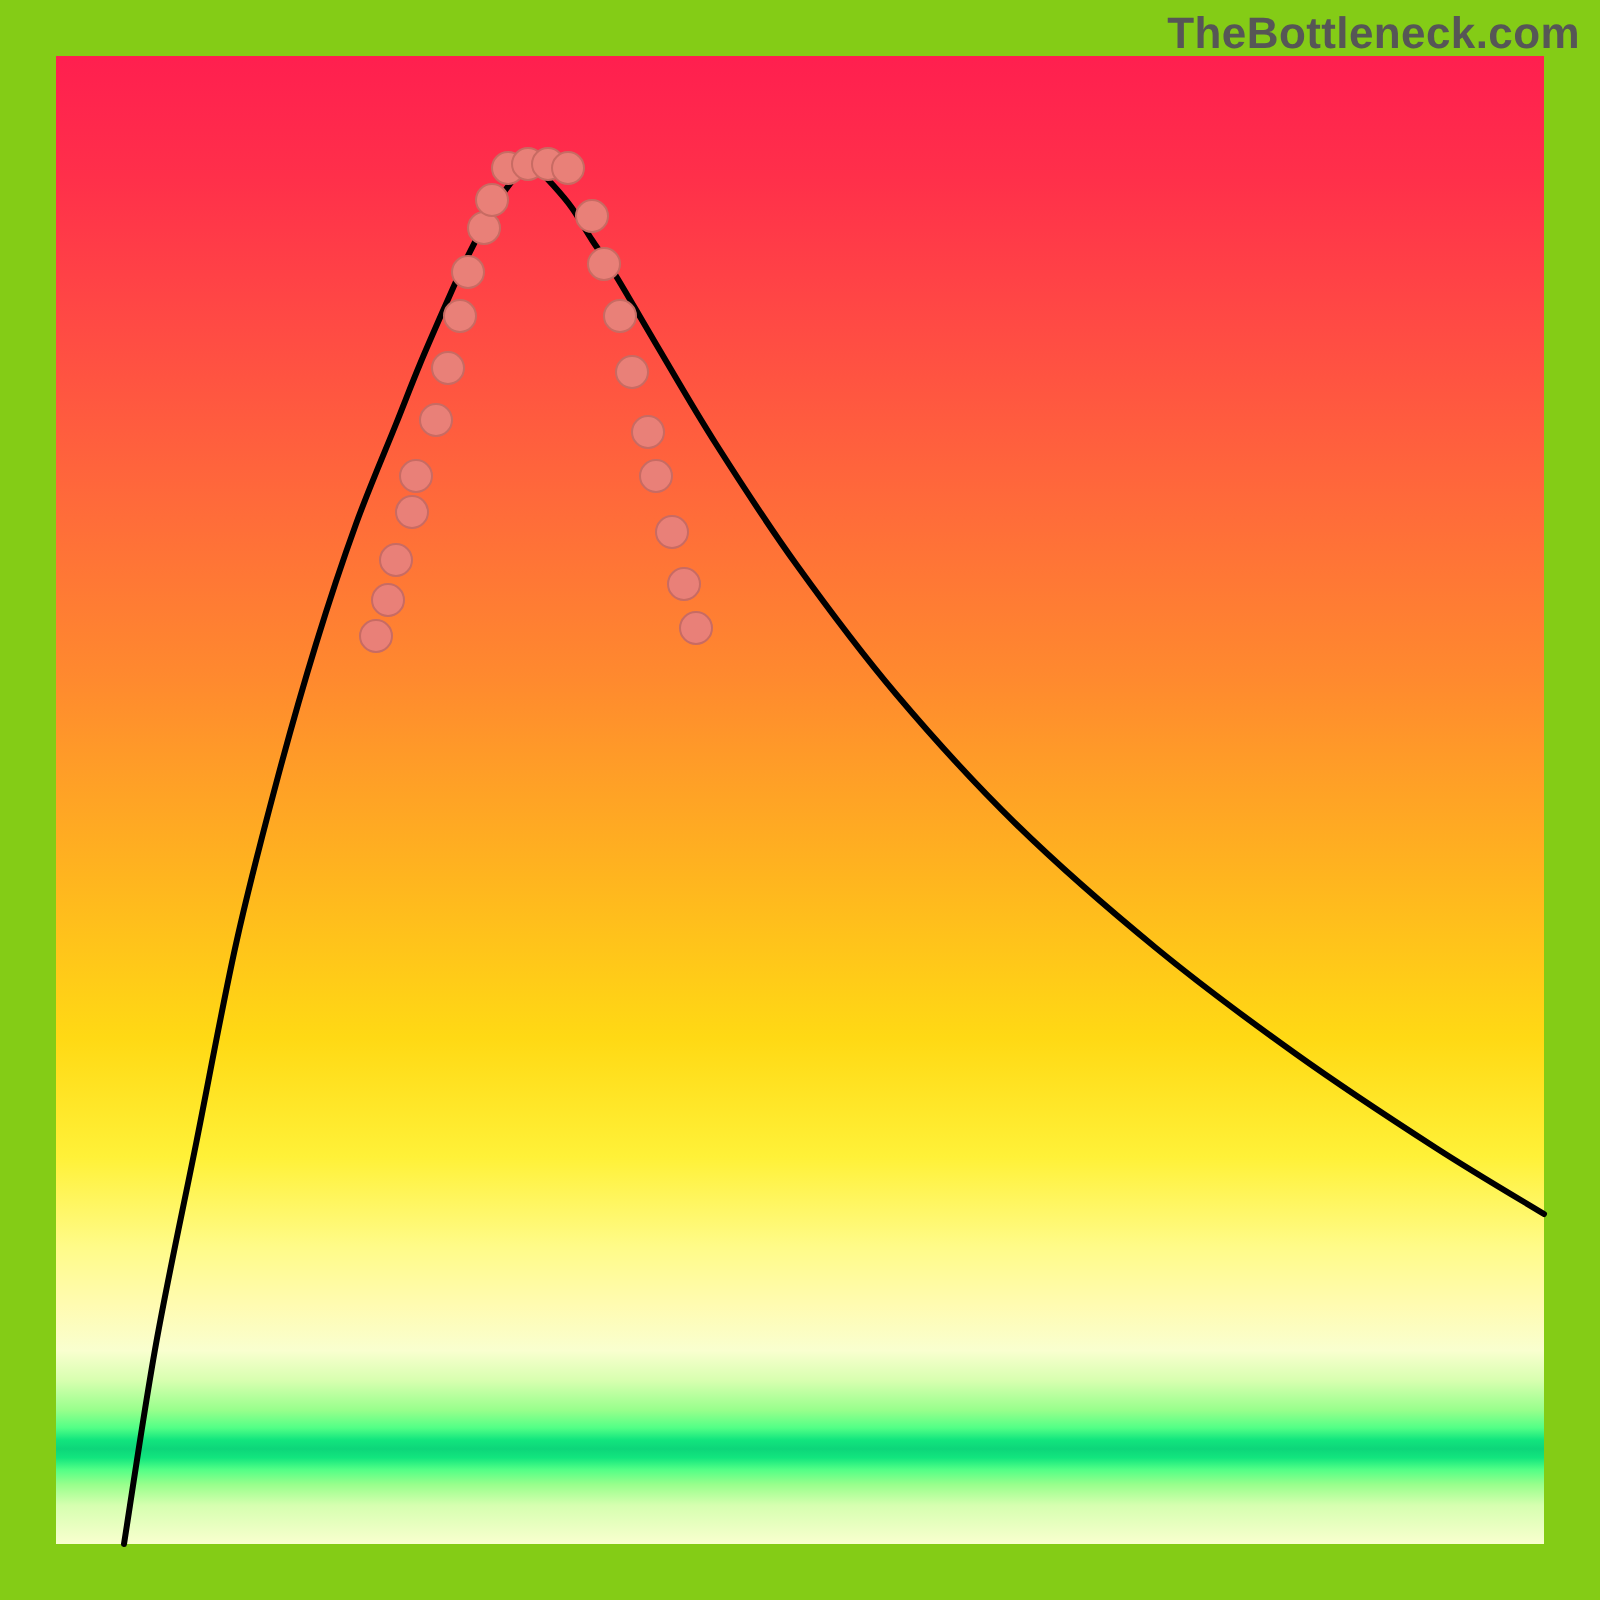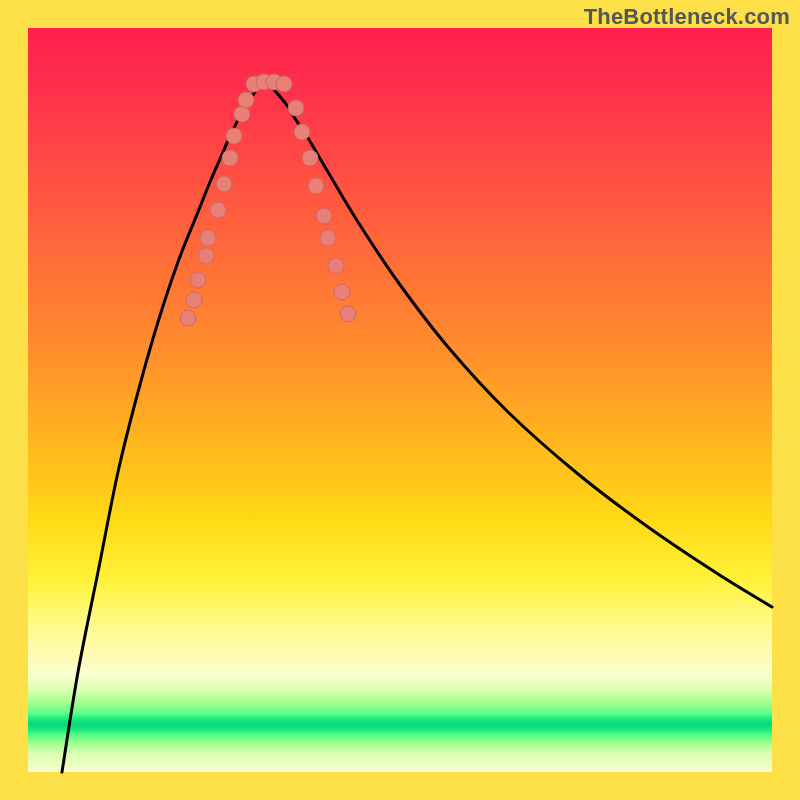--- a/index.html
+++ b/index.html
@@ -7,21 +7,21 @@
     padding: 0;
     width: 800px;
     height: 800px;
     background: #000;
     overflow: hidden;
   }
   .stage {
     position: relative;
     width: 800px;
     height: 800px;
-    background: #fde047;
+    background: #84cc16;
   }
   .plot-area {
     position: absolute;
     left: 28px;
     top: 28px;
     width: 744px;
     height: 744px;
     
     background: linear-gradient(
       to bottom,

